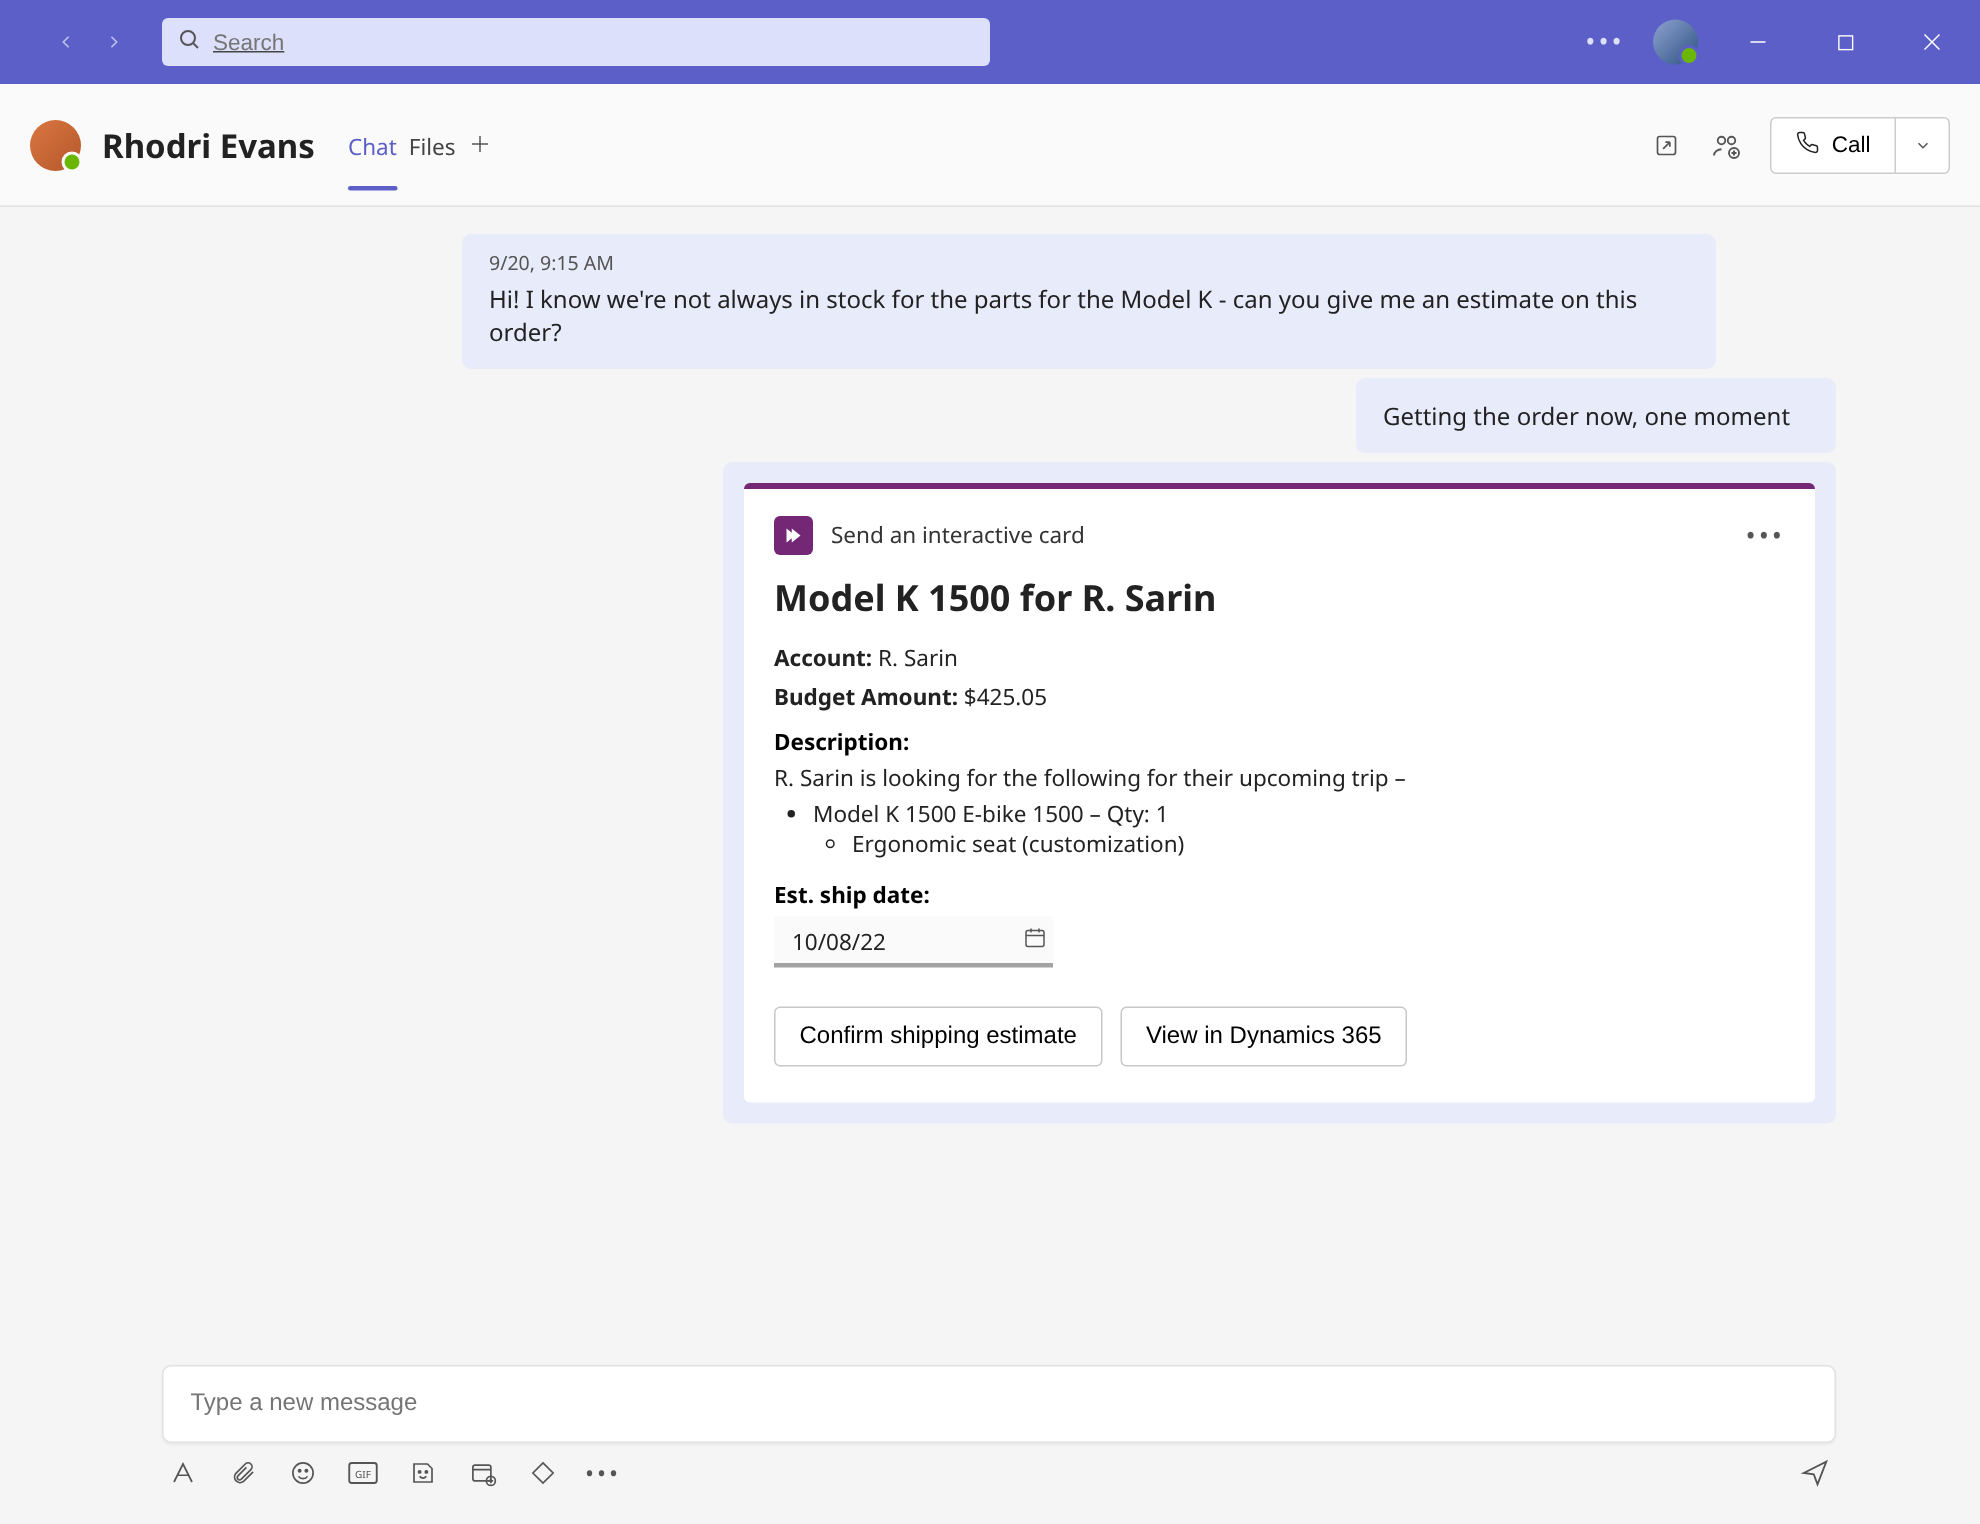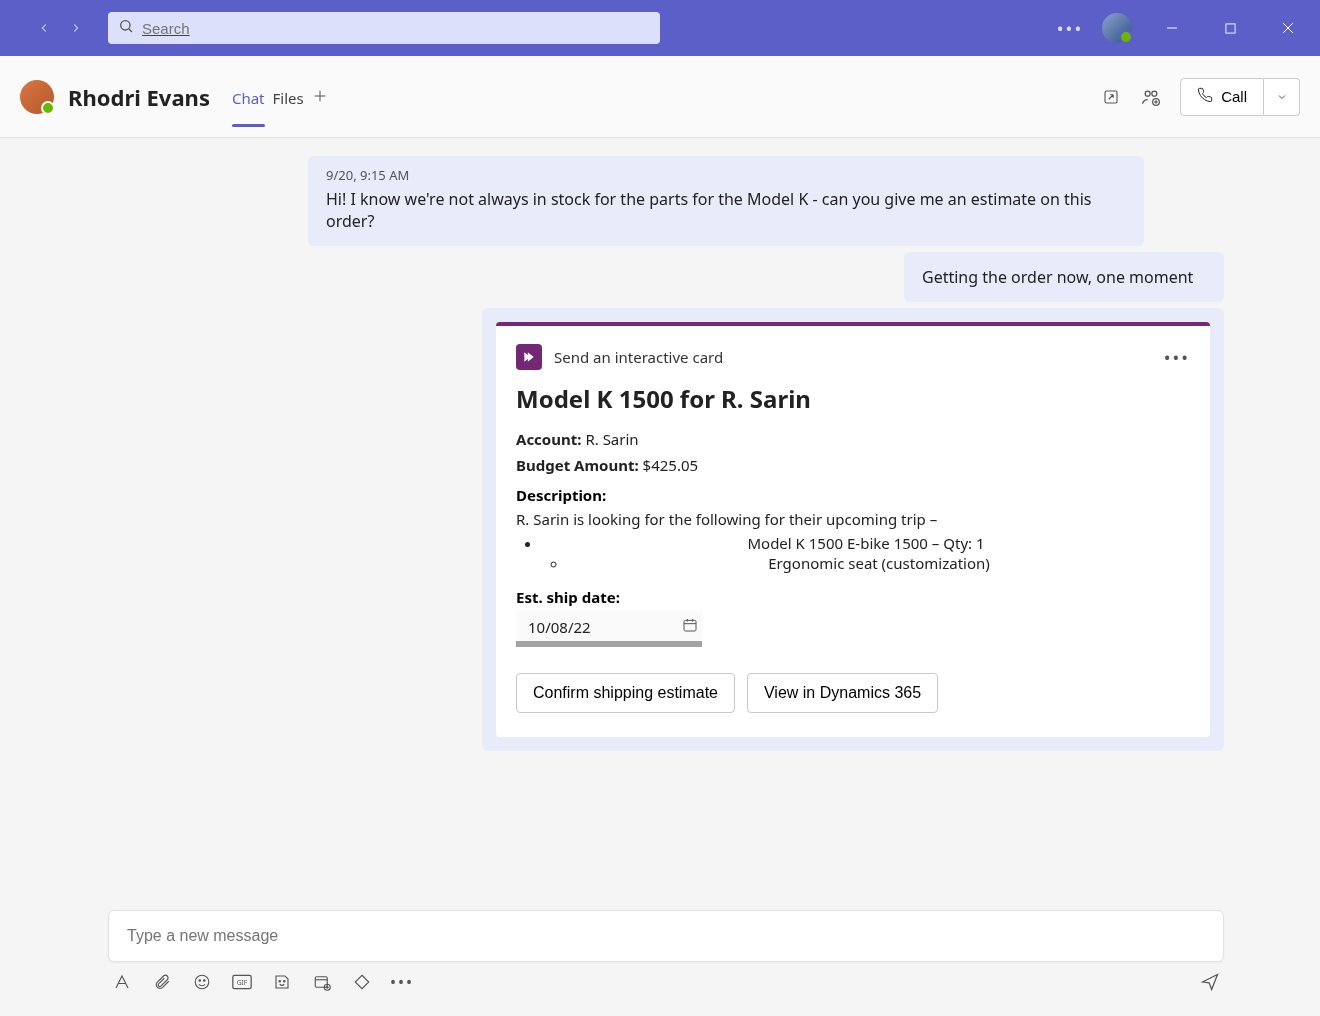--- a/index.html
+++ b/index.html
@@ -98,24 +98,24 @@
   .card-hdr { display:flex; align-items:center; gap:12px; margin-bottom: 12px;}
   .card-app-icon { width:26px; height:26px; border-radius:4px; background:#742774; display:flex; align-items:center; justify-content:center;}
   .card-app-icon svg { fill:#fff;}
   .card-hdr-title { font-size:15px; color:#333;}
   .card-hdr-more { margin-left:auto; font-size:18px; color:#555; cursor:pointer; letter-spacing:2px;}
   .card-title { font-size:24px; font-weight:700; color:#222; margin: 6px 0 14px;}
   .card-row { font-size:15px; color:#222; margin-bottom: 6px;}
   .card-row .lbl { font-weight:700; }
   .card-desc-label { font-weight:700; font-size:15px; margin-top:10px; margin-bottom:4px;}
   .card-desc-text { font-size:15px; color:#222; margin-bottom:4px;}
-  .card ul { list-style: disc; padding-left: 26px; font-size:15px; color:#222;text-align:center;}
+  .card ul { list-style: disc; padding-left: 26px; font-size:15px; color:#222;}
   .card ul ul { list-style: circle; padding-left: 26px; }
   .card .ship-lbl { font-weight:700; font-size:15px; margin-top:14px; margin-bottom:4px;}
-  .date-field { position:relative; width: 186px; border-bottom:6px solid #a3a3a3; padding: 6px 4px 4px 12px; display:flex; align-items:center; justify-content:space-between; font-size:15px; color:#222; background:#fafafa;}
+  .date-field { position:relative; width: 186px; border-bottom:3px solid #a3a3a3; padding: 6px 4px 4px 12px; display:flex; align-items:center; justify-content:space-between; font-size:15px; color:#222; background:#fafafa;}
   .card-actions { display:flex; gap:12px; margin-top: 26px;}
   .card-actions button {
     border:1px solid #c8c8c8; background:#fff; border-radius:4px;
     padding: 10px 16px; font-size:16px; cursor:pointer;
   }
 
   
   .compose {
     position: absolute; bottom: 0; left: 12px; right: 0;
     height: 110px;

